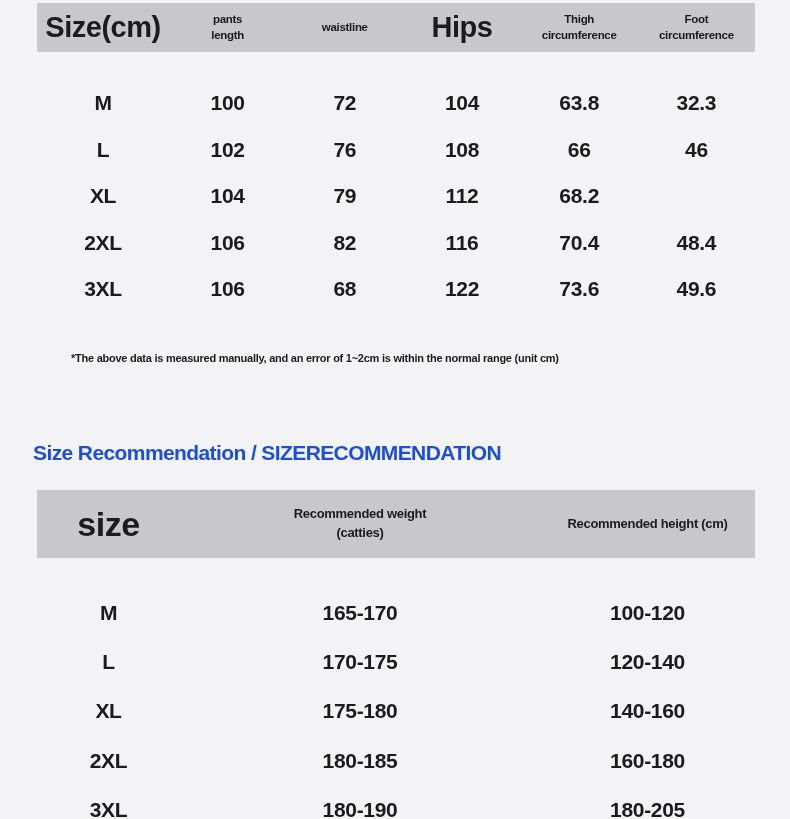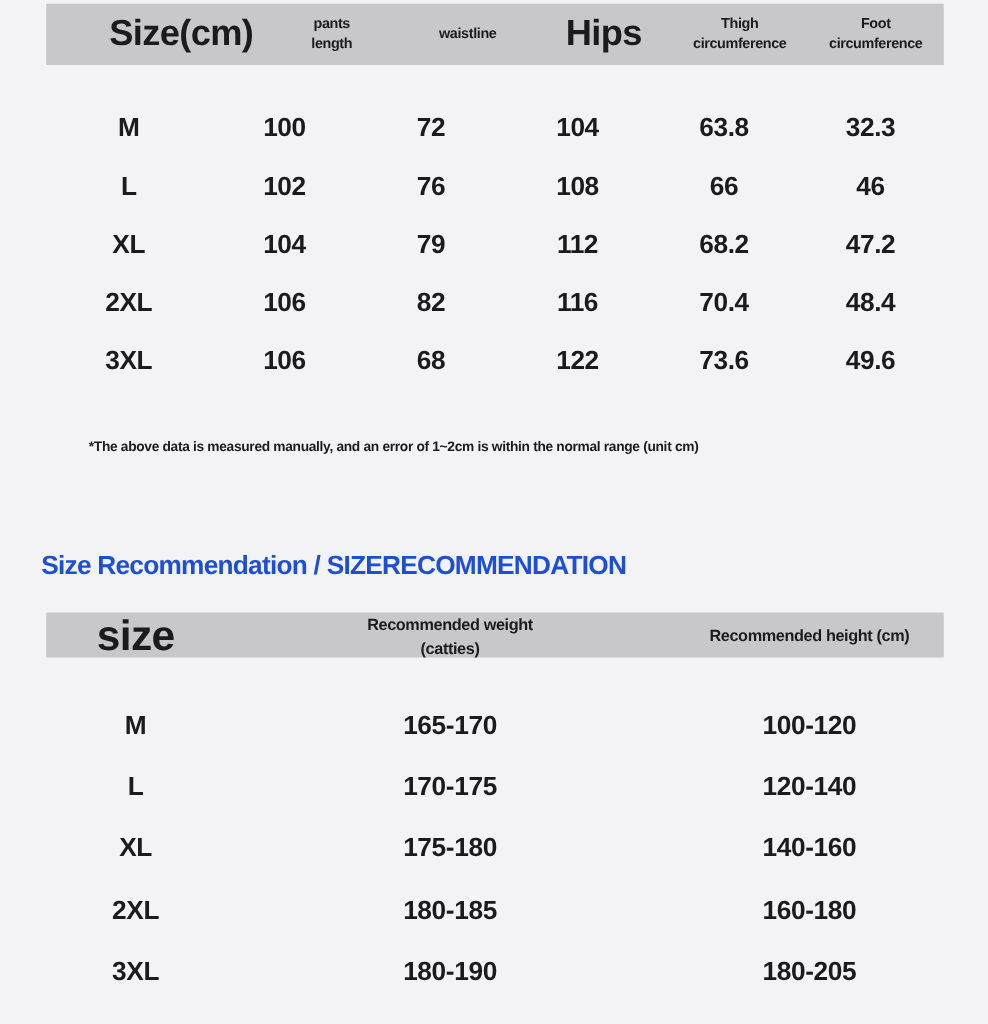--- a/index.html
+++ b/index.html
@@ -15,21 +15,20 @@
   }
 
   
   .t1 { position: absolute; top: 3px; left: 37px; width: 718px; }
   .t1-head {
     display: grid;
     grid-template-columns: 132px repeat(5, 1fr);
     background: #c8c7c9;
     height: 49px;
     align-items: center;
-    padding-left: 42px;
   }
   .th {
     text-align: center;
     font-weight: bold;
     white-space: pre-line;
     letter-spacing: -0.3px;
   }
   .th-big   { font-size: 29px; letter-spacing: -0.5px; }
   .th-small { font-size: 11.5px; line-height: 1.35; }
   .t1-body { margin-top: 28px; }
@@ -67,21 +66,21 @@
     letter-spacing: -0.6px;
     color: #1d4ed8;
   }
 
   
   .t2 { position: absolute; top: 490px; left: 37px; width: 718px; }
   .t2-head {
     display: grid;
     grid-template-columns: 143px 360px 1fr;
     background: #c8c7c9;
-    height: 36px;
+    height: 68px;
     align-items: center;
   }
   .th-size { font-size: 34px; letter-spacing: -0.5px; }
   .th-rec  { font-size: 13px; line-height: 1.45; }
   .t2-body { margin-top: 30px; }
   .t2-row {
     display: grid;
     grid-template-columns: 143px 360px 1fr;
     height: 49.4px;
     align-items: center;
@@ -120,21 +119,20 @@
         <div class="cell">108</div>
         <div class="cell">66</div>
         <div class="cell">46</div>
       </div>
       <div class="t1-row">
         <div class="cell">XL</div>
         <div class="cell">104</div>
         <div class="cell">79</div>
         <div class="cell">112</div>
         <div class="cell">68.2</div>
-        <div class="cell">47.2</div>
       </div>
       <div class="t1-row">
         <div class="cell">2XL</div>
         <div class="cell">106</div>
         <div class="cell">82</div>
         <div class="cell">116</div>
         <div class="cell">70.4</div>
         <div class="cell">48.4</div>
       </div>
       <div class="t1-row">

